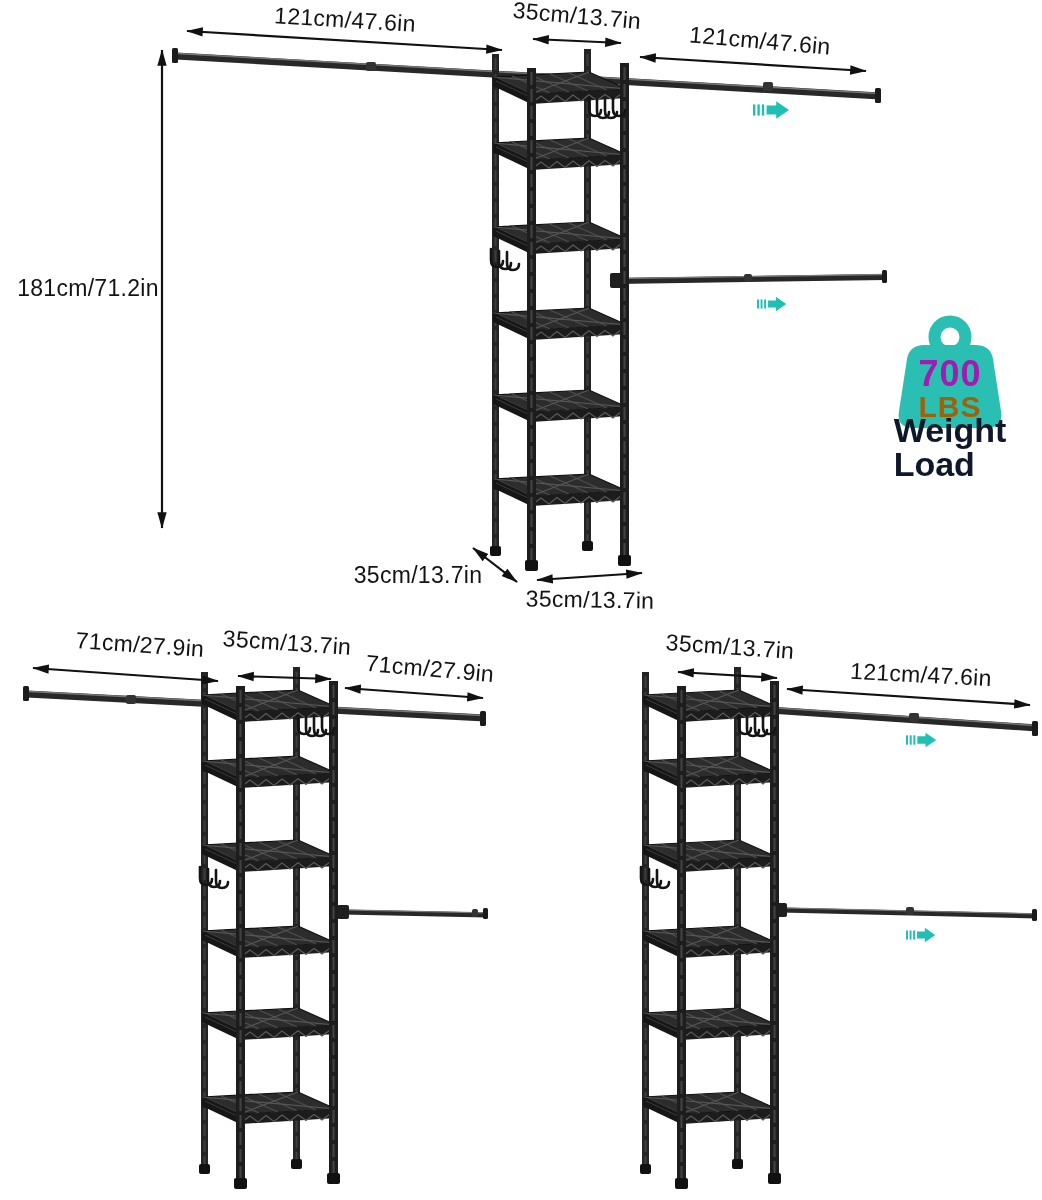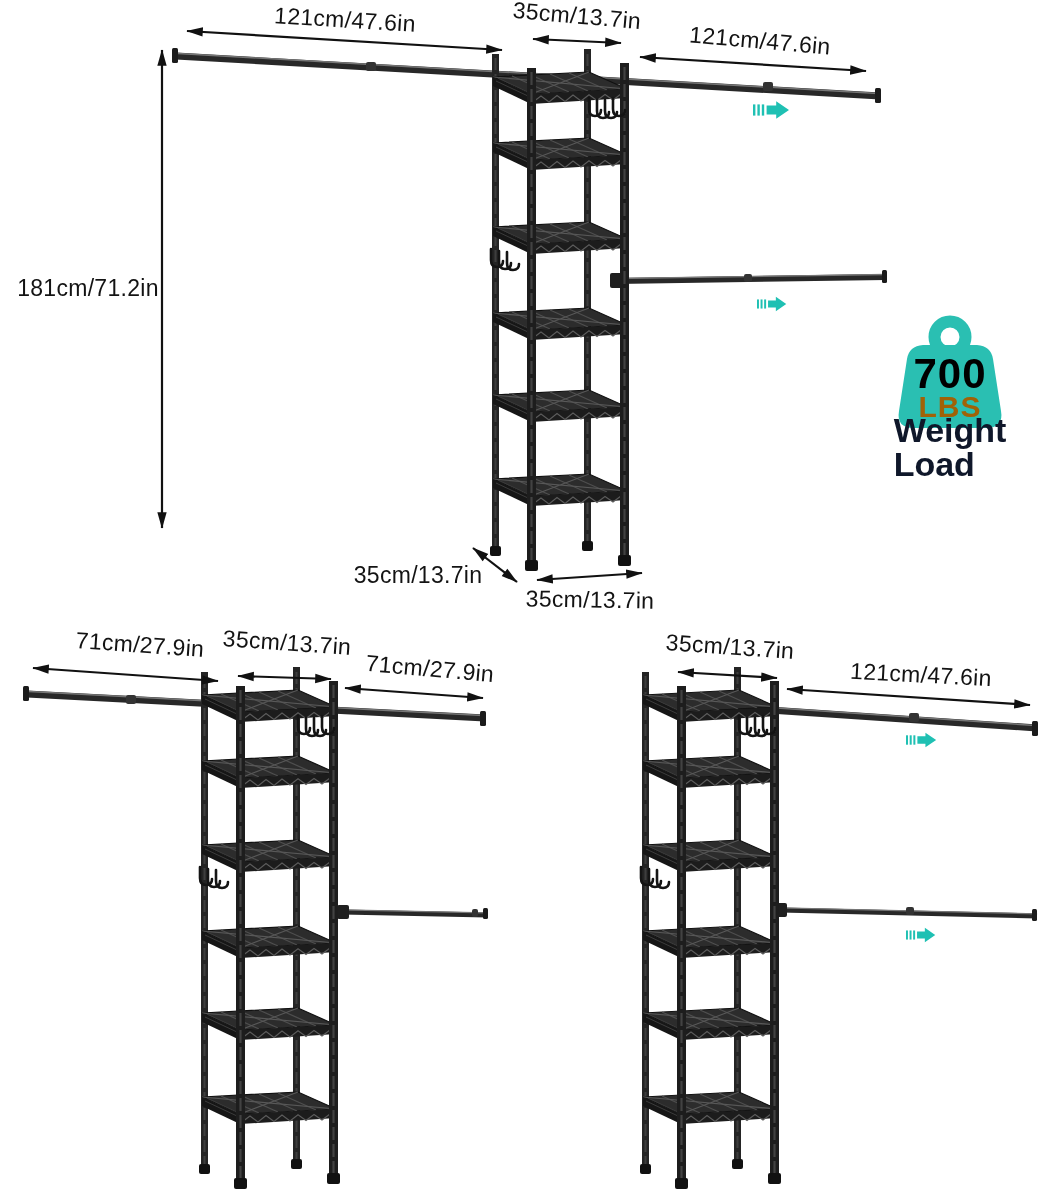--- a/index.html
+++ b/index.html
@@ -1,22 +1,22 @@
 <!DOCTYPE html>
 <html><head>
 <meta charset="utf-8">
 <style>
   html,body{margin:0;padding:0;background:#fff;}
   .canvas{position:relative;width:1042px;height:1200px;background:#ffffff;overflow:hidden;
           font-family:"Liberation Sans",sans-serif;}
   .gfx{position:absolute;left:0;top:0;}
   .dim{position:absolute;transform:translate(-50%,-50%) rotate(var(--r,0deg));
        font-size:23px;line-height:1;color:#131313;white-space:nowrap;letter-spacing:.3px;}
-  .badge-value{position:absolute;transform:translate(-50%,-50%);font-size:42px;font-weight:700;
-       color:#000000;line-height:1;letter-spacing:1px;}
+  .badge-value{position:absolute;transform:translate(-50%,-50%);font-size:36px;font-weight:700;
+       color:#a21caf;line-height:1;letter-spacing:1px;}
   .badge-unit{position:absolute;transform:translate(-50%,-50%);font-size:30px;font-weight:700;
        color:#a16207;line-height:1;letter-spacing:1px;}
   .badge-caption{position:absolute;transform:translate(-50%,-50%);font-size:34px;font-weight:700;
        color:#0f172a;line-height:1;}
 </style>
 </head>
 <body>
 
 <div class="canvas">
 

